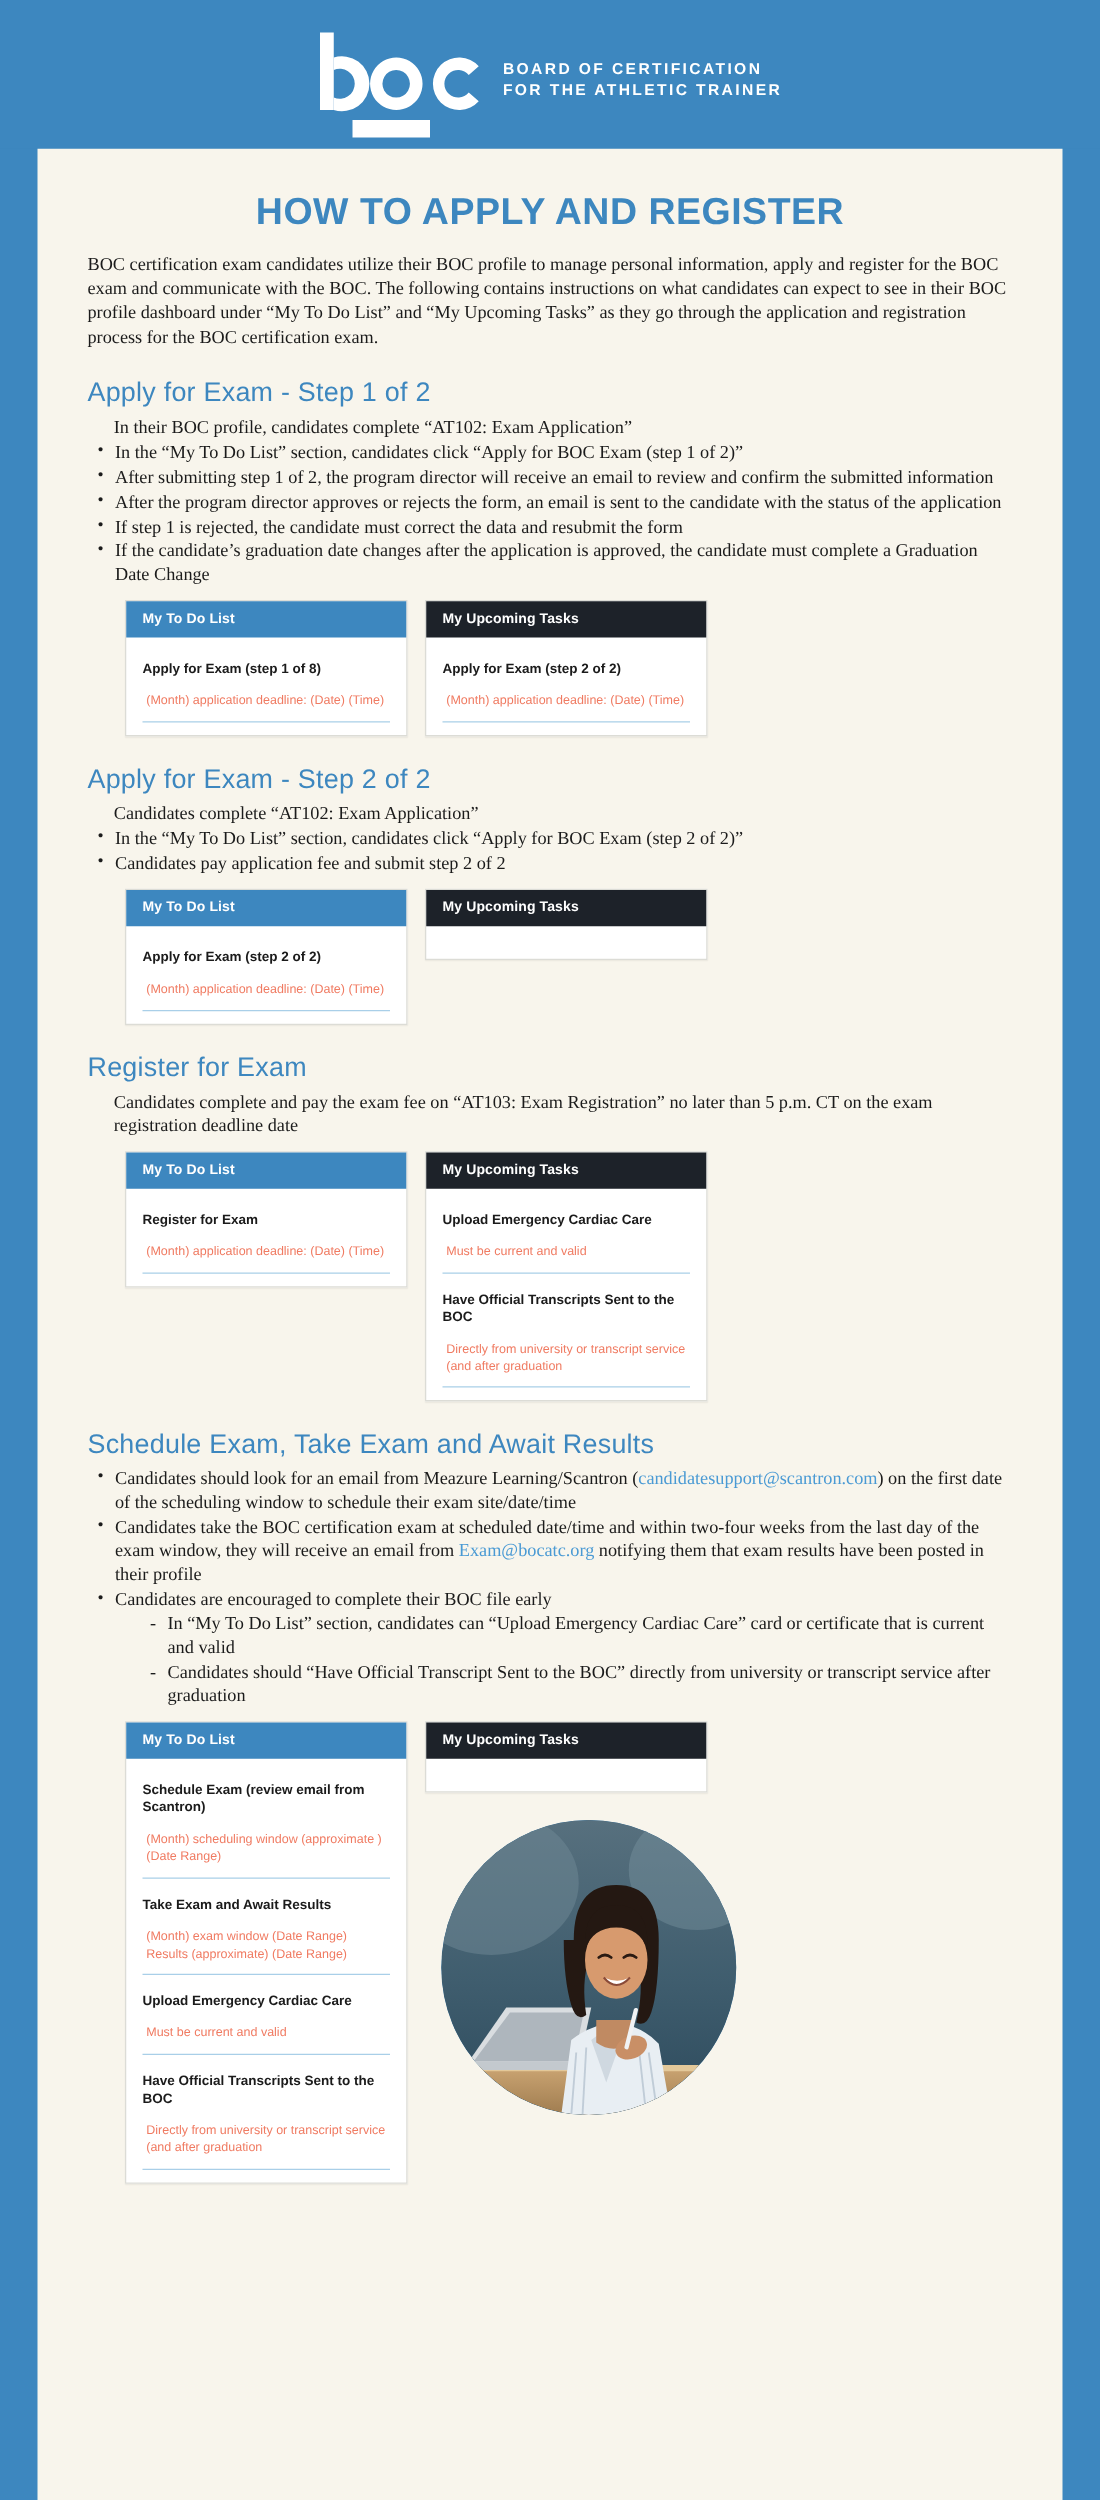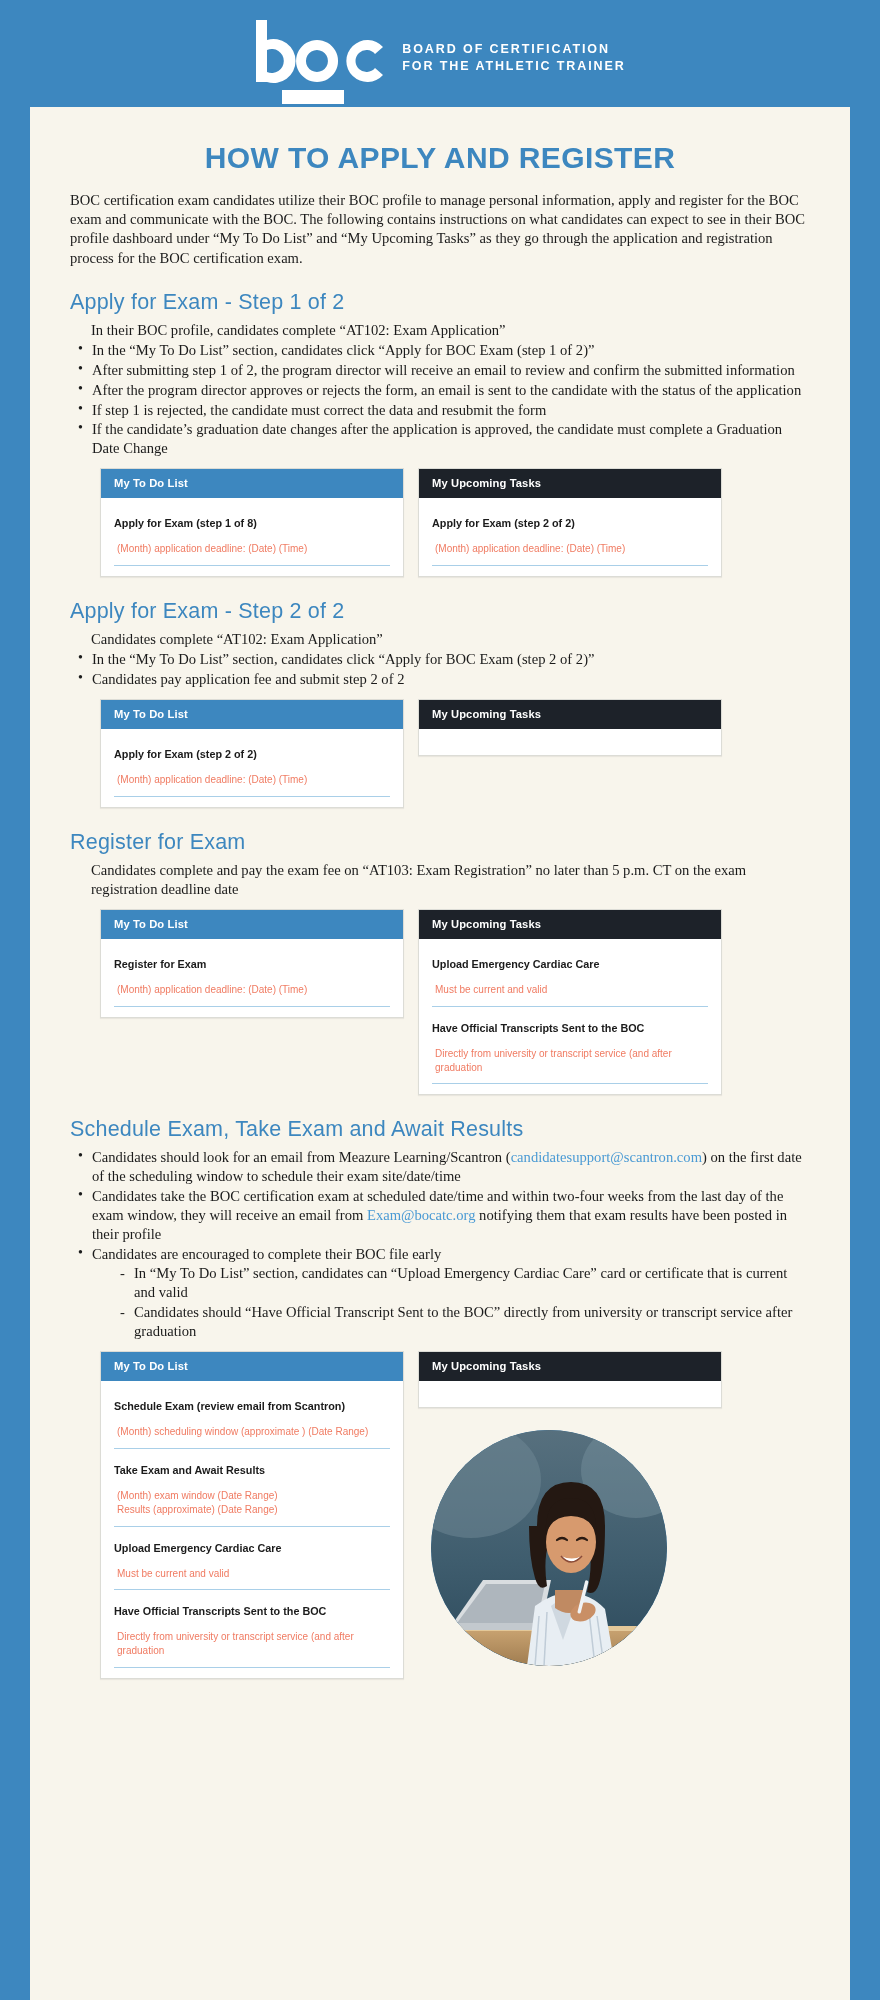--- a/index.html
+++ b/index.html
@@ -9,21 +9,21 @@
     width: 880px;
     min-height: 2000px;
     background: #3d87bf;
     font-family: "Liberation Serif", "DejaVu Serif", serif;
     -webkit-font-smoothing: antialiased;
   }
 
   
   .header-band {
     width: 880px;
-    height: 107px;
+    height: 119px;
     background: #3d87bf;
     display: flex;
     align-items: center;
     justify-content: center;
   }
   .logo-wrap {
     display: flex;
     align-items: center;
     gap: 16px;
     transform: translateY(2px);
@@ -127,21 +127,21 @@
   a.mail { color: #4a9ad4; text-decoration: none; }
 
   
   .widget-row {
     display: flex;
     gap: 14px;
     margin: 10px 0 2px 30px;
     align-items: flex-start;
   }
   .widget {
-    width: 304px;
+    width: 226px;
     background: #ffffff;
     border: 1px solid #dcdcd6;
     box-shadow: 0 1px 1px rgba(0,0,0,0.06);
   }
   .widget-head {
     padding: 8px 13px 9px 13px;
     font-family: "Liberation Sans", sans-serif;
     font-weight: bold;
     font-size: 11.2px;
     color: #ffffff;

